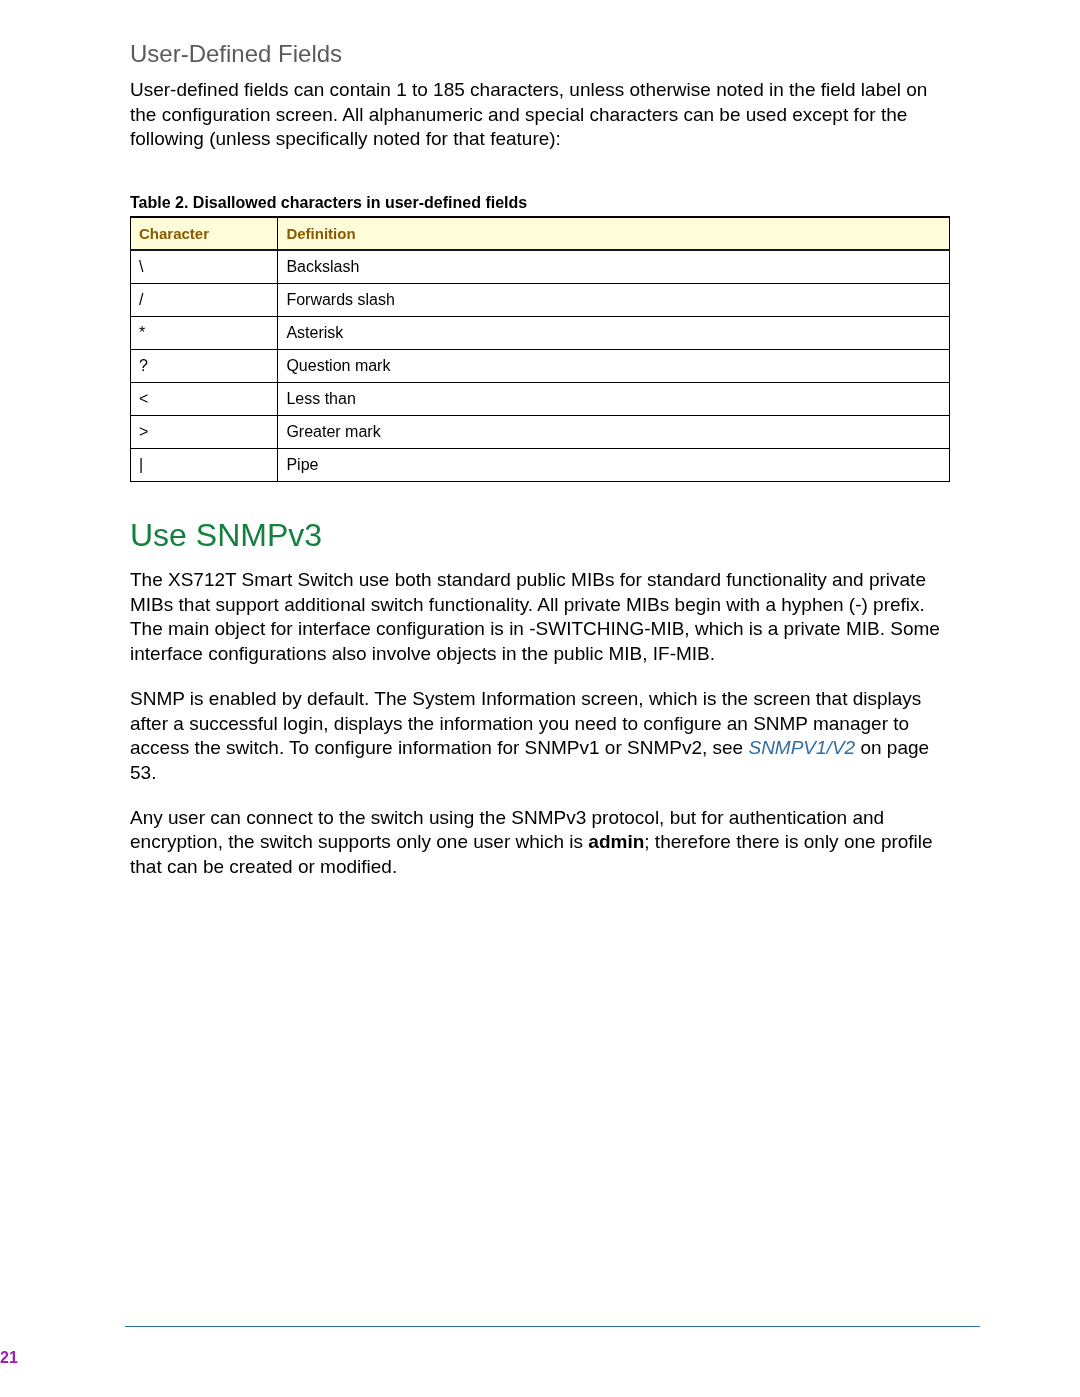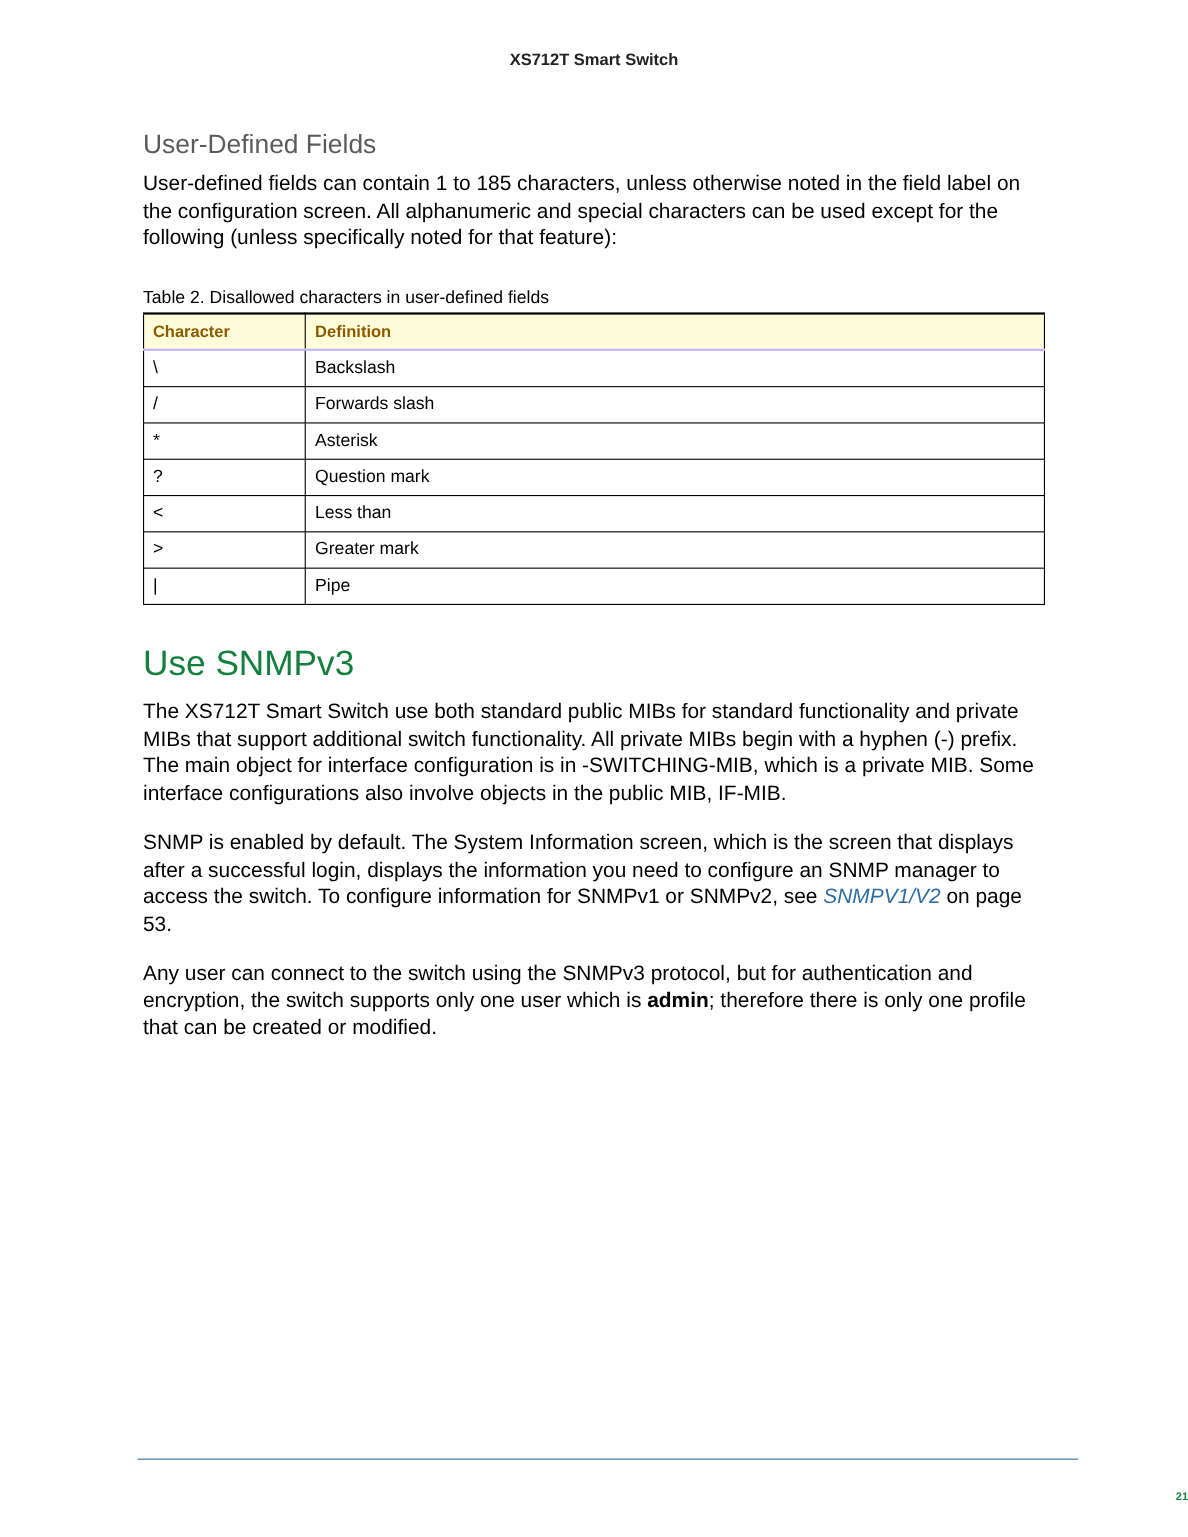--- a/index.html
+++ b/index.html
@@ -30,43 +30,43 @@
     margin-bottom: 10px;
   }
   .body-text {
     font-size: 19px;
     line-height: 1.3;
     color: #000;
     margin-bottom: 20px;
   }
   .table-caption {
     font-size: 16px;
-    font-weight: normal;
-    margin-top: 32px;
+    font-weight: bold;
+    margin-top: 42px;
     margin-bottom: 4px;
   }
   table.chars {
     width: 100%;
     border-collapse: collapse;
     table-layout: fixed;
   }
   table.chars thead {
     border-top: 2px solid #000;
   }
   table.chars th {
     background: #fffcd9;
     color: #8a5a00;
     font-weight: bold;
     font-size: 15px;
     text-align: left;
     padding: 7px 8px;
     border: 1px solid #000;
   }
   table.chars thead tr {
-    border-bottom: 2px solid #c4b5fd;
+    border-bottom: 2px solid #0f172a;
   }
   table.chars td {
     font-size: 16px;
     padding: 7px 8px;
     border: 1px solid #000;
   }
   table.chars col.char-col { width: 18%; }
   table.chars col.def-col  { width: 82%; }
   .section-title {
     font-size: 32px;
@@ -84,32 +84,31 @@
     left: 125px;
     right: 100px;
     bottom: 70px;
     border-top: 1px solid #2e6da4;
   }
   .page-number {
     position: absolute;
     left: 0;
     right: 0;
     bottom: 30px;
-    text-align: right;
-    color: #15803d;
+    text-align: left;
+    color: #a21caf;
     font-weight: bold;
-    font-size: 10px;
+    font-size: 16px;
   }
 </style>
 </head>
 <body>
 
 <div class="page">
 
-  <div class="running-header">XS712T Smart Switch</div>
 
   <div class="section-title-italic">User-Defined Fields</div>
 
   <div class="body-text">User-defined fields can contain 1 to 185 characters, unless otherwise noted in the field label on the configuration screen. All alphanumeric and special characters can be used except for the following (unless specifically noted for that feature):</div>
 
   <div class="table-caption">Table 2.  Disallowed characters in user-defined fields</div>
 
   <table class="chars">
     <colgroup>
       <col class="char-col">

